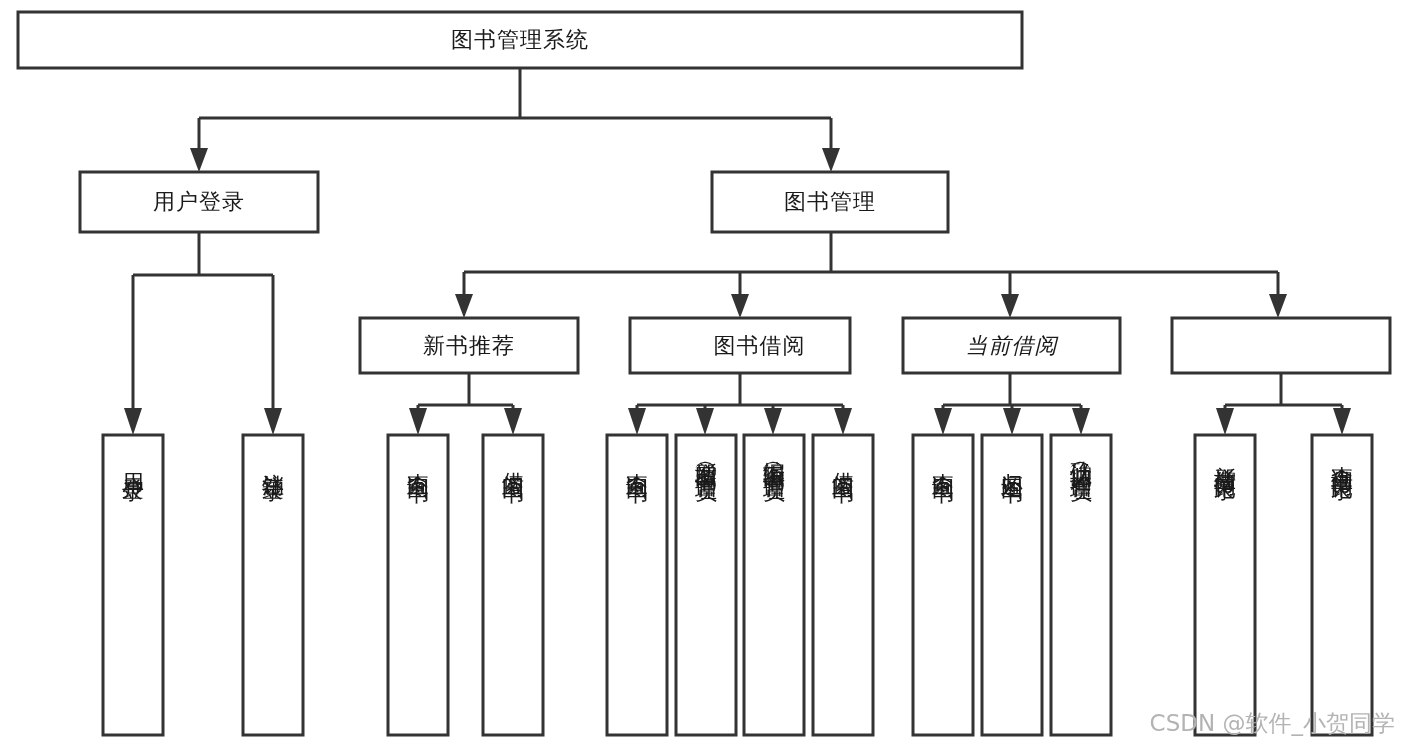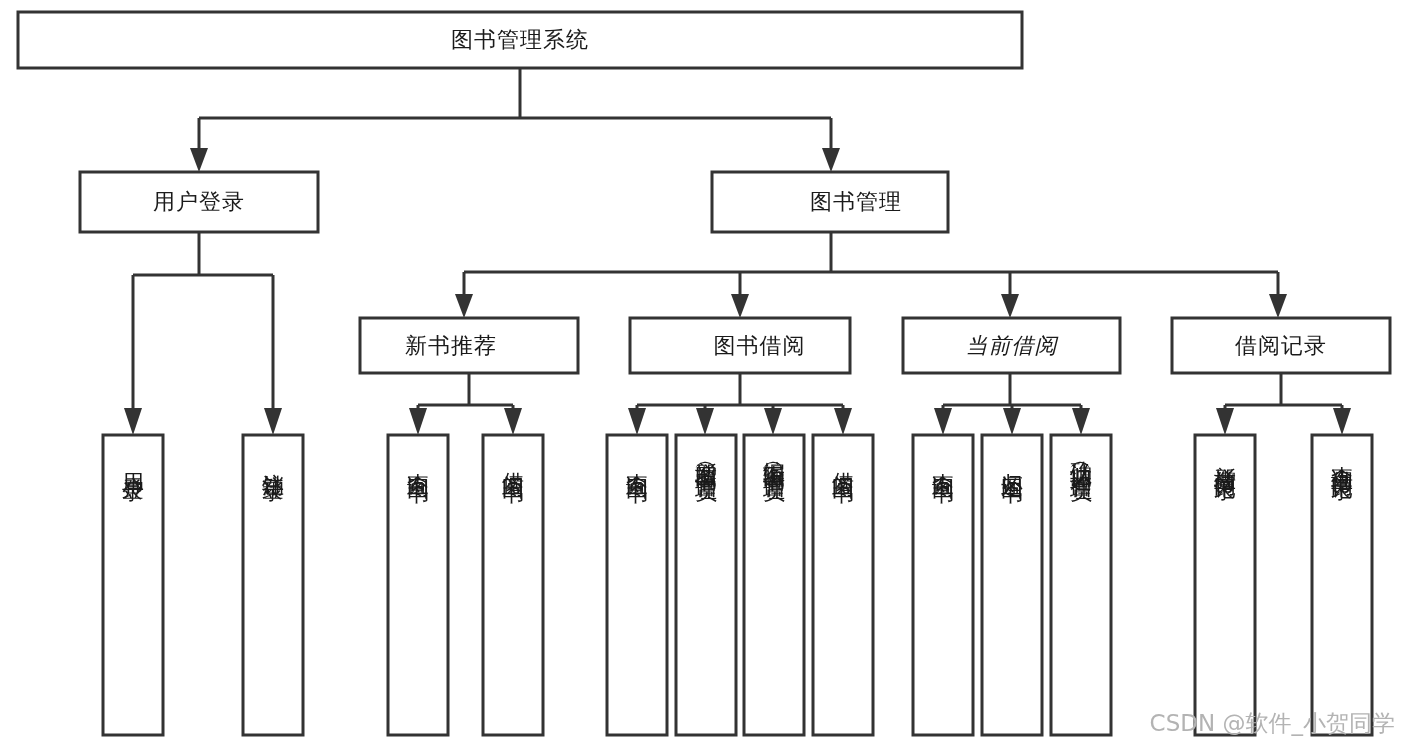--- a/index.html
+++ b/index.html
@@ -194,36 +194,33 @@
     <rect class="node-box" x="1312" y="435" width="60" height="300"></rect>
   </svg>
 
   <div class="hlabel-wrap" style="left:18px; top:12px; width:1004px; height:56px;">
     <span class="hlabel-text">图书管理系统</span>
   </div>
 
   <div class="hlabel-wrap" style="left:80px; top:172px; width:238px; height:60px;">
     <span class="hlabel-text">用户登录</span>
   </div>
-  <div class="hlabel-wrap" style="left:712px; top:172px; width:236px; height:60px;padding-left:26px;">
+  <div class="hlabel-wrap" style="left:712px; top:172px; width:236px; height:60px;">
     <span class="hlabel-text">图书管理</span>
   </div>
 
-  <div class="hlabel-wrap" style="left:342px; top:318px; width:218px; height:55px;">
+  <div class="hlabel-wrap" style="left:360px; top:318px; width:218px; height:55px;">
     <span class="hlabel-text">新书推荐</span>
   </div>
   <div class="hlabel-wrap" style="left:630px; top:318px; width:259px; height:55px;">
     <span class="hlabel-text">图书借阅</span>
   </div>
   <div class="hlabel-wrap" style="left:903px; top:318px; width:217px; height:55px;font-style:italic;">
     <span class="hlabel-text">当前借阅</span>
   </div>
-  <div class="hlabel-wrap" style="left:1172px; top:318px; width:218px; height:55px;">
-    <span class="hlabel-text">借阅记录</span>
-  </div>
 
   <div class="vlabel-wrap" style="left:103px; top:455px; width:60px; height:270px;">
     <span class="vlabel-text">用户登录</span>
   </div>
   <div class="vlabel-wrap" style="left:243px; top:455px; width:60px; height:270px;">
     <span class="vlabel-text">注销登录</span>
   </div>
 
   <div class="vlabel-wrap" style="left:388px; top:455px; width:60px; height:270px;">
     <span class="vlabel-text">查询图书</span>

